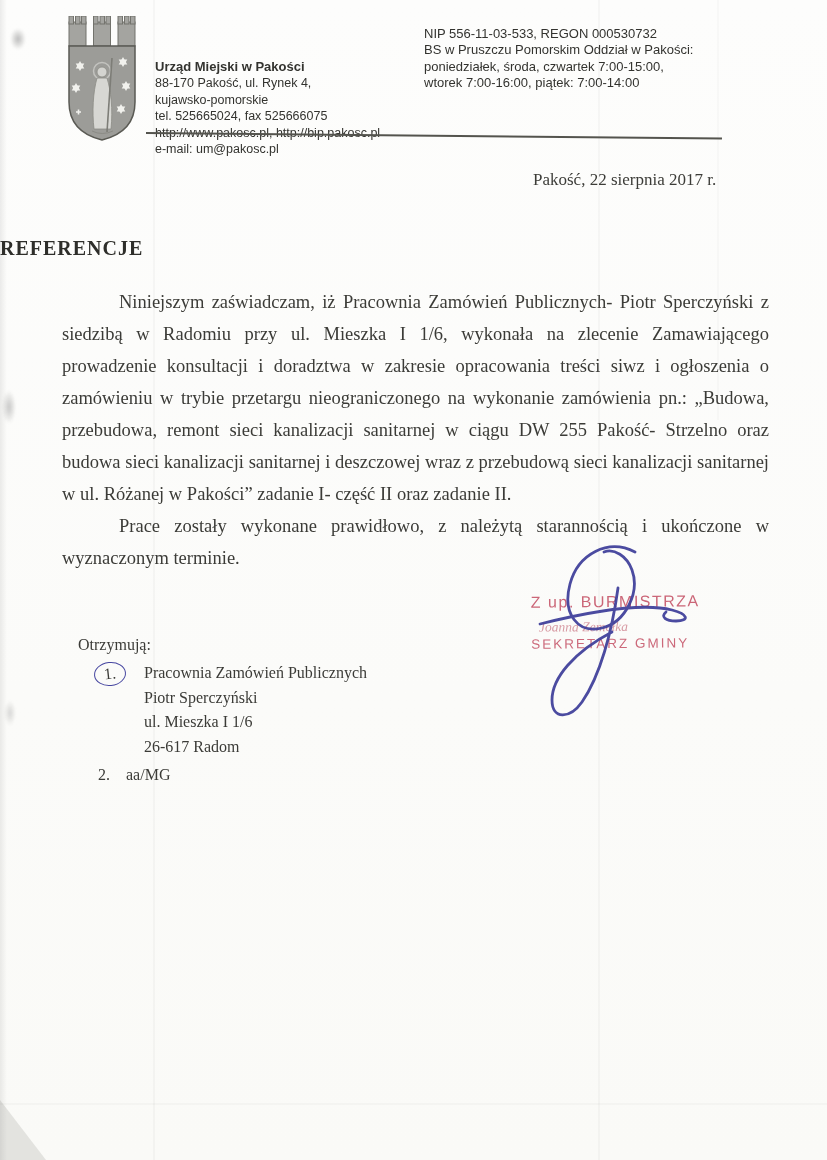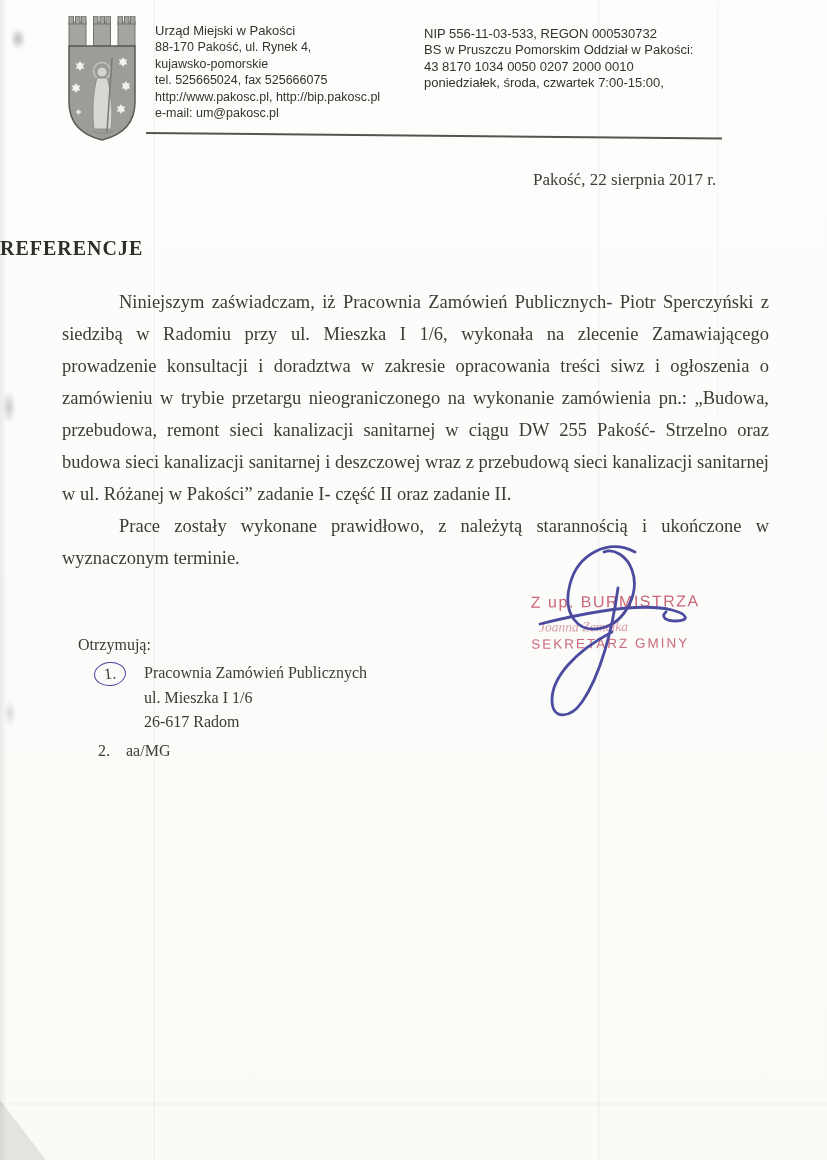--- a/index.html
+++ b/index.html
@@ -22,21 +22,21 @@
   .smudge.a { left:10px; top:28px; width:16px; height:22px;
     background:radial-gradient(rgba(70,70,70,.35),rgba(70,70,70,0) 70%); }
   .smudge.b { left:2px; top:390px; width:14px; height:34px;
     background:radial-gradient(rgba(80,80,80,.3),rgba(80,80,80,0) 70%); }
   .smudge.c { left:4px; top:700px; width:12px; height:26px;
     background:radial-gradient(rgba(90,90,90,.22),rgba(90,90,90,0) 70%); }
   
   .crest { position:absolute; left:66px; top:16px; }
   .hdr-left { position:absolute; left:155px; top:23px;
     font-family:"Liberation Sans", sans-serif; font-size:12.5px; line-height:16.4px; color:#33332f; }
-  .hdr-left .org { font-weight:normal; font-size:13px; }
+  .hdr-left .org { font-weight:bold; font-size:13px;margin-top:36px; }
   .hdr-right { position:absolute; left:424px; top:26px;
     font-family:"Liberation Sans", sans-serif; font-size:13px; line-height:16.4px; color:#33332f; }
   .divider { position:absolute; left:146px; top:132px; width:576px; height:2px;
     background:#54544e; transform:rotate(0.55deg); transform-origin:left center; }
   
   .dateline { position:absolute; left:533px; top:170px; font-size:17px; color:#3c3c38; }
   .title { position:absolute; left:0; top:237px; width:100%; text-align:left;
     font-size:20px; font-weight:bold; letter-spacing:1px; color:#2e2e2a; }
   .bodytext { position:absolute; left:62px; top:286px; width:707px; }
   .bodytext p { font-size:18.5px; line-height:32px; text-align:justify;
@@ -121,22 +121,22 @@
     <div class="org">Urząd Miejski w Pakości</div>
     <div>88-170 Pakość, ul. Rynek 4,</div>
     <div>kujawsko-pomorskie</div>
     <div>tel. 525665024, fax 525666075</div>
     <div>http://www.pakosc.pl, http://bip.pakosc.pl</div>
     <div>e-mail: um@pakosc.pl</div>
   </div>
   <div class="hdr-right">
     <div>NIP 556-11-03-533, REGON 000530732</div>
     <div>BS w Pruszczu Pomorskim Oddział w Pakości:</div>
-    <div>43 8170 1034 0050 0207 2000 0010</div>
     <div>poniedziałek, środa, czwartek 7:00-15:00,</div>
+    <div>wtorek 7:00-16:00, piątek: 7:00-14:00</div>
   </div>
   <div class="divider"></div>
 
   <div class="dateline">Pakość, 22 sierpnia 2017 r.</div>
   <div class="title">REFERENCJE</div>
 
   <div class="bodytext">
     <p>Niniejszym zaświadczam, iż Pracownia Zamówień Publicznych- Piotr Sperczyński z siedzibą w Radomiu przy ul. Mieszka I 1/6, wykonała na zlecenie Zamawiającego prowadzenie konsultacji i doradztwa w zakresie opracowania treści siwz i ogłoszenia o zamówieniu w trybie przetargu nieograniczonego na wykonanie zamówienia pn.: „Budowa, przebudowa, remont sieci kanalizacji sanitarnej w ciągu DW 255 Pakość- Strzelno oraz budowa sieci kanalizacji sanitarnej i deszczowej wraz z przebudową sieci kanalizacji sanitarnej w ul. Różanej w Pakości” zadanie I- część II oraz zadanie II.</p>
     <p>Prace zostały wykonane prawidłowo, z należytą starannością i ukończone w wyznaczonym terminie.</p>
   </div>
@@ -156,20 +156,21 @@
       </g>
     </svg>
   </div>
 
   <div class="recipients">
     <div class="rec-heading">Otrzymują:</div>
     <div class="rec-item1">
       <span class="num-circle">1.</span>
       <div class="rec-lines">
         <div>Pracownia Zamówień Publicznych</div>
+        <div>Piotr Sperczyński</div>
         <div>ul. Mieszka I 1/6</div>
         <div>26-617 Radom</div>
       </div>
     </div>
     <div class="rec-item2">
       <span class="n2">2.</span><span>aa/MG</span>
     </div>
   </div>
 
 </div>

